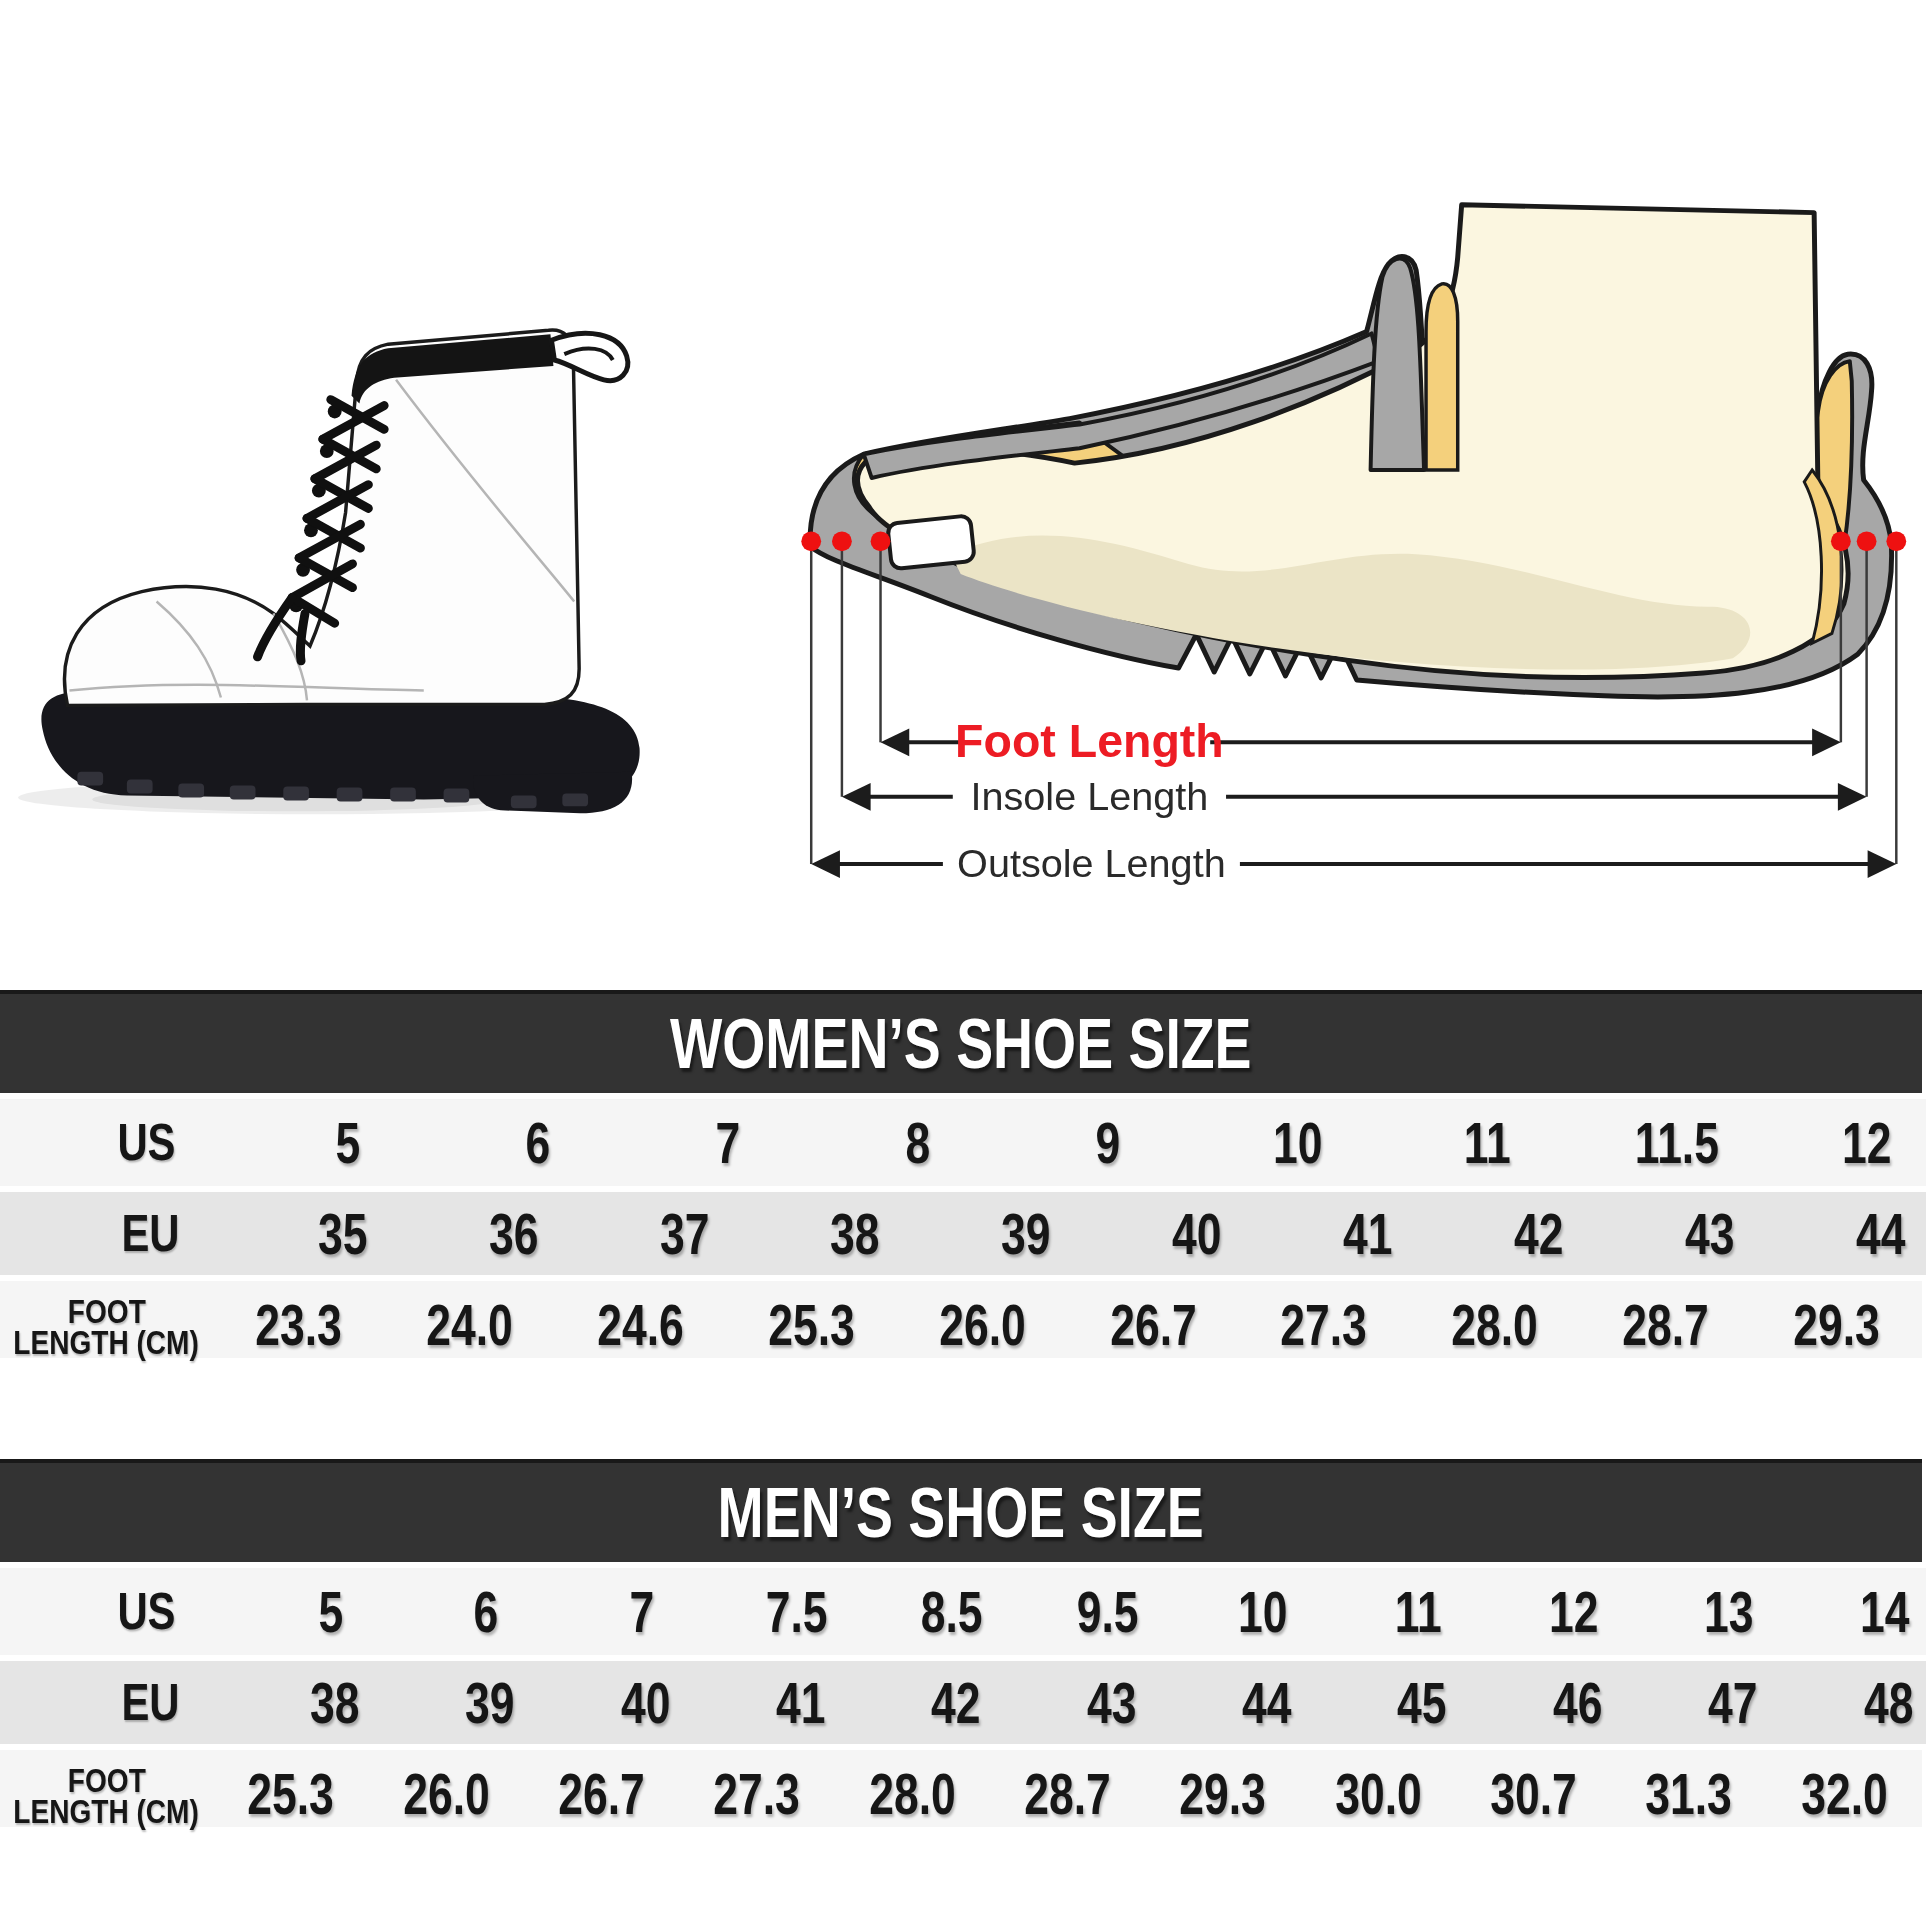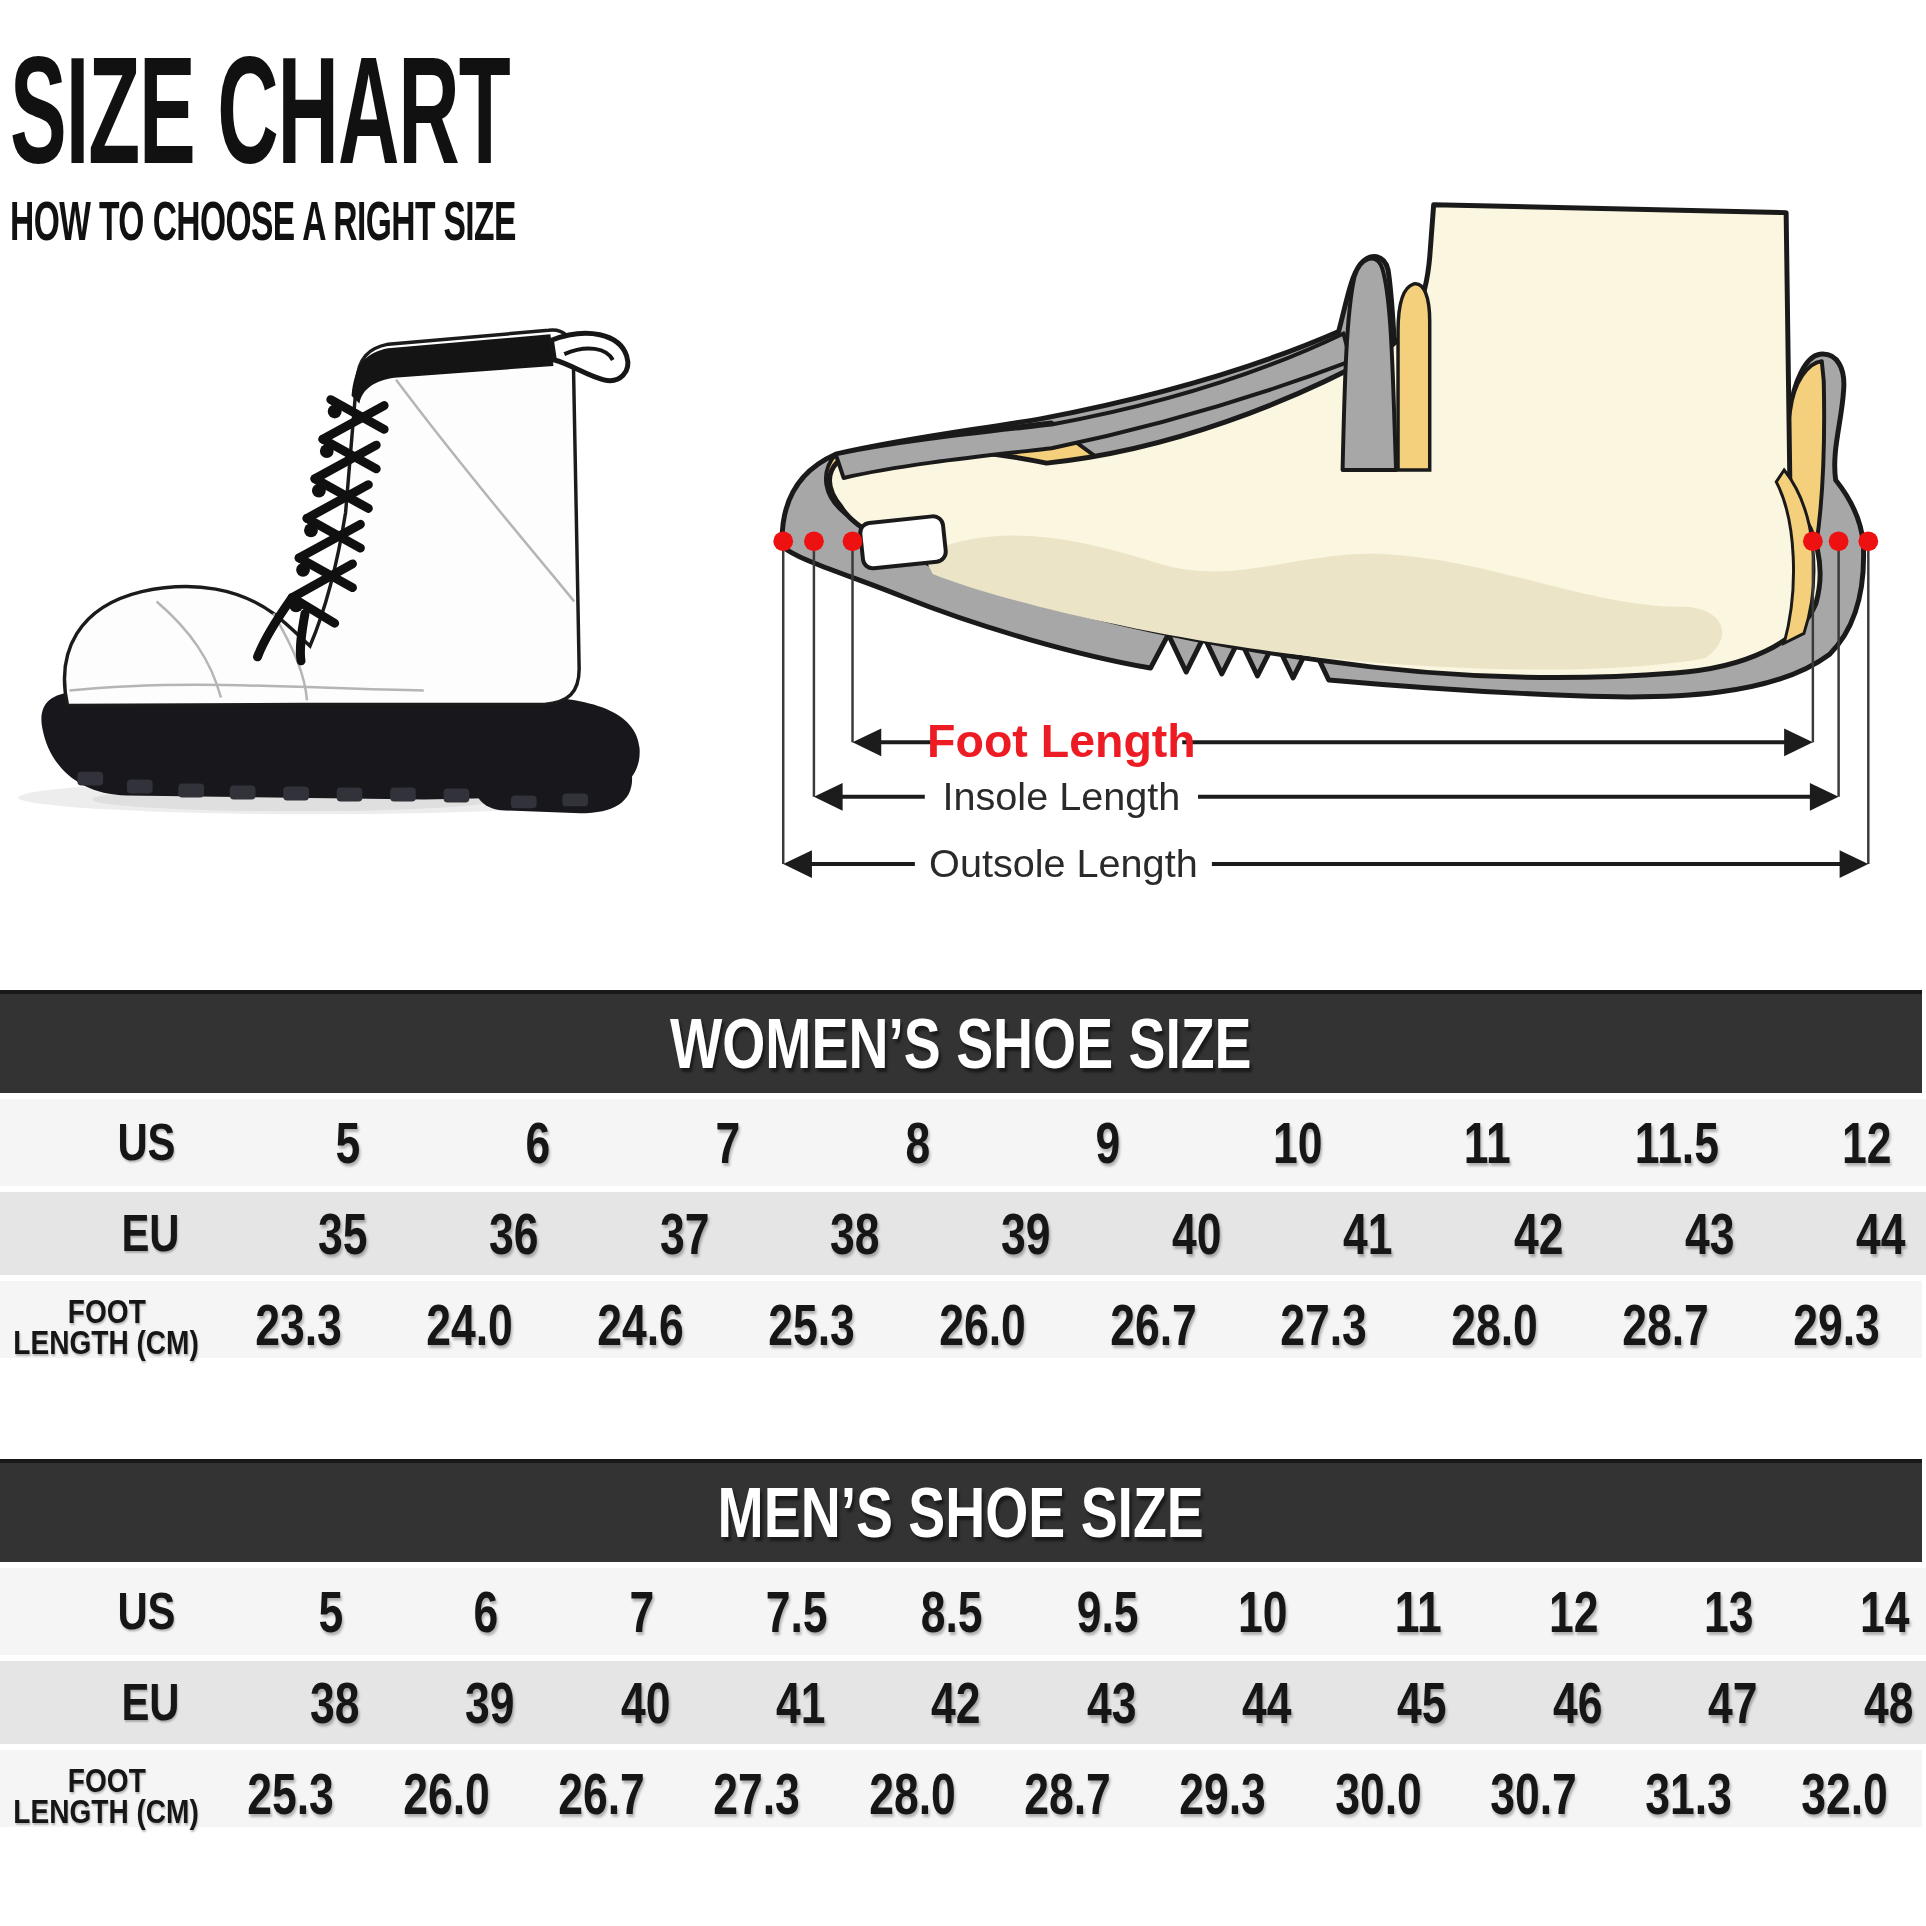--- a/index.html
+++ b/index.html
@@ -12,21 +12,21 @@
   .main-title{
     font-size:152px;font-weight:bold;line-height:149px;color:#111;white-space:nowrap;
     transform:scaleX(0.56);transform-origin:left top;letter-spacing:-2px;
   }
   .sub-title{
     font-size:56px;font-weight:bold;line-height:59px;color:#111;white-space:nowrap;
     transform:scaleX(0.60);transform-origin:left top;margin-top:6px;letter-spacing:-1px;
   }
   
   .boot-wrap{position:absolute;left:8px;top:265px;width:693px;height:574px;}
-  .diagram-wrap{position:absolute;left:606px;top:54px;width:1293px;height:842px;}
+  .diagram-wrap{position:absolute;left:634px;top:54px;width:1293px;height:842px;}
   svg{display:block;}
   .measure-text{font-family:"Liberation Sans","DejaVu Sans",sans-serif;font-size:40px;fill:var(--measure-text,#2a2a2a);}
   .measure-text.red{font-size:47px;font-weight:bold;fill:var(--foot-label-red,#ed1c24);}
   
   .size-table{position:absolute;left:0;width:1922px;}
   .table-header{
     height:99px;background:var(--header-bar,#333);display:flex;align-items:center;justify-content:center;
     border-top:4px solid #191919;
   }
   .title-text{
@@ -53,24 +53,20 @@
     display:inline-block;font-size:51px;font-weight:bold;color:var(--cell-text,#161616);
     transform:scaleX(0.82);white-space:nowrap;text-shadow:1px 2px 2px rgba(0,0,0,0.25);
   }
   .lab-text.small{font-size:33px;line-height:31px;transform:scaleX(0.85);}
 </style>
 </head>
 <body>
 
 <div class="stage">
 
-  <div class="title-block">
-    <div class="main-title">SIZE CHART</div>
-    <div class="sub-title">HOW TO CHOOSE A RIGHT SIZE</div>
-  </div>
 
   <div class="boot-wrap">
     <svg width="693" height="574" viewBox="0 0 700 580">
       <ellipse cx="310" cy="538" rx="300" ry="17" fill="#000" opacity="0.07"></ellipse>
       <ellipse cx="290" cy="540" rx="205" ry="12" fill="#000" opacity="0.06"></ellipse>
 
       <path style="fill:var(--boot-sole)" d="M 35,470 C 28,440 48,428 86,432 L 150,436 L 520,436 C 590,436 635,452 638,488 C 640,515 622,535 585,537 L 420,540 L 120,536 C 70,535 42,505 35,470 Z"></path>
       <path style="fill:var(--boot-sole)" d="M 470,516 L 630,512 C 634,540 615,554 578,554 L 498,551 C 477,549 468,532 470,516 Z"></path>
       <g fill="#32323a">
         <rect x="70" y="512" width="26" height="14" rx="4"></rect>

